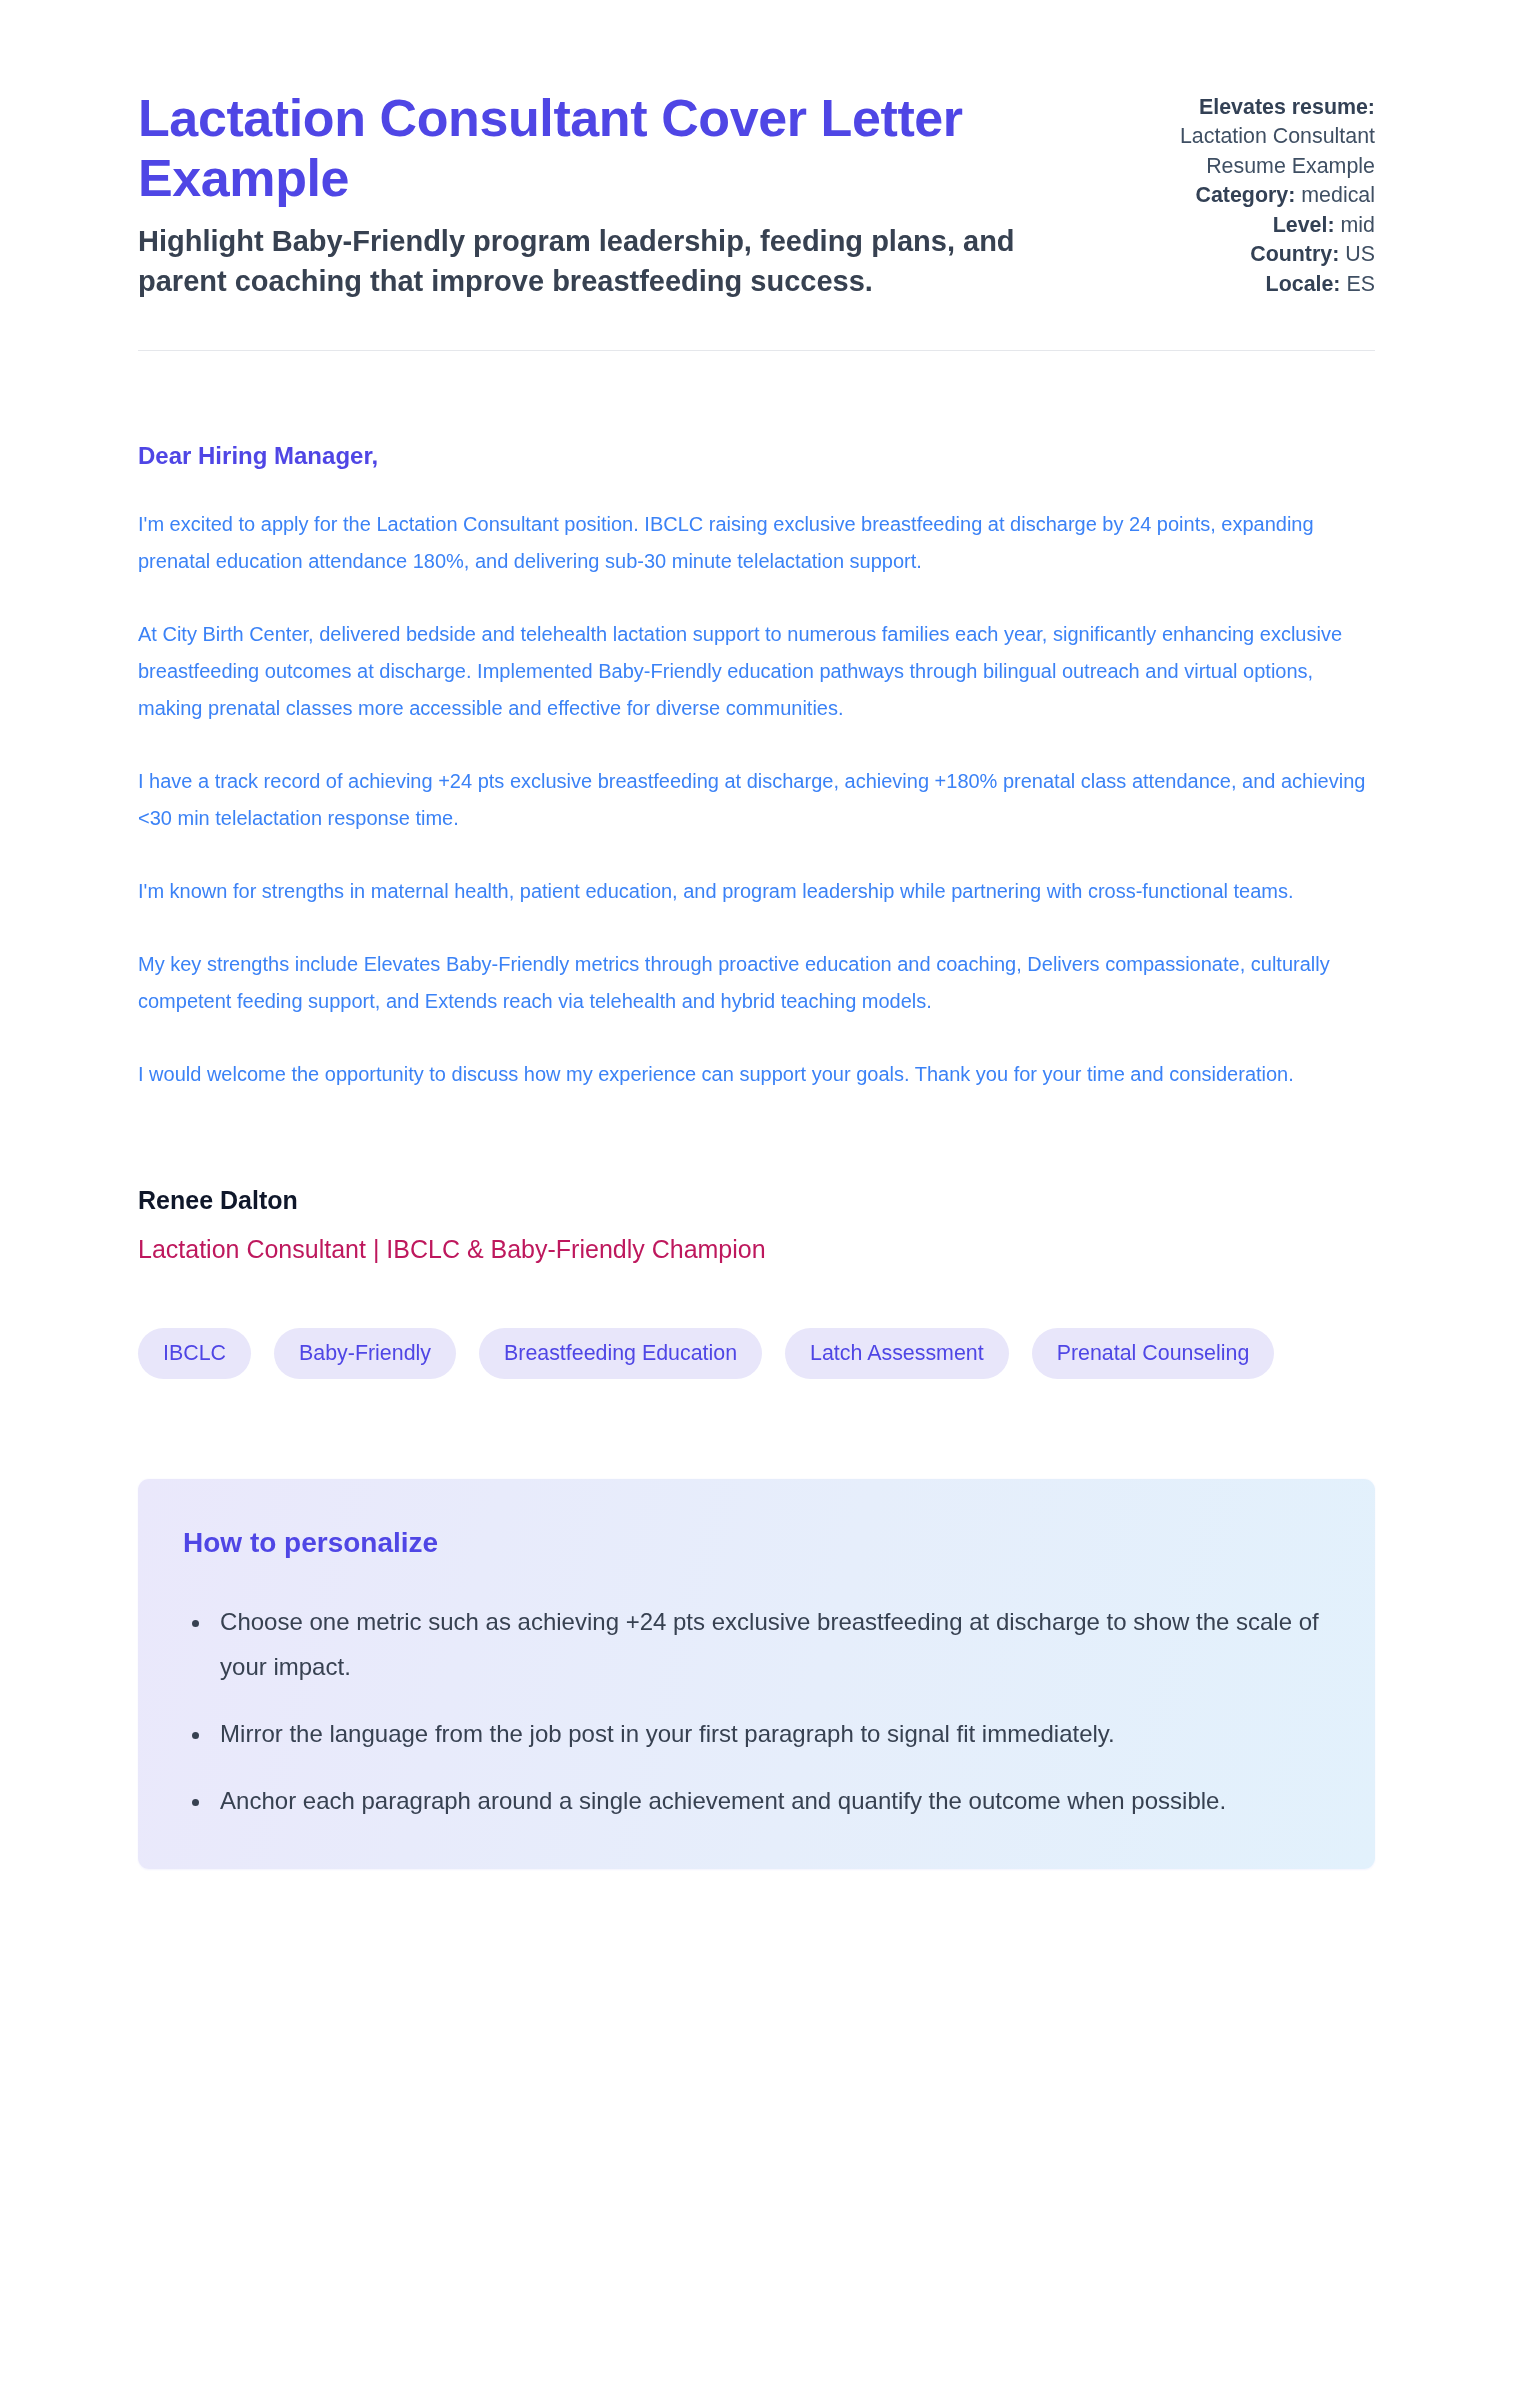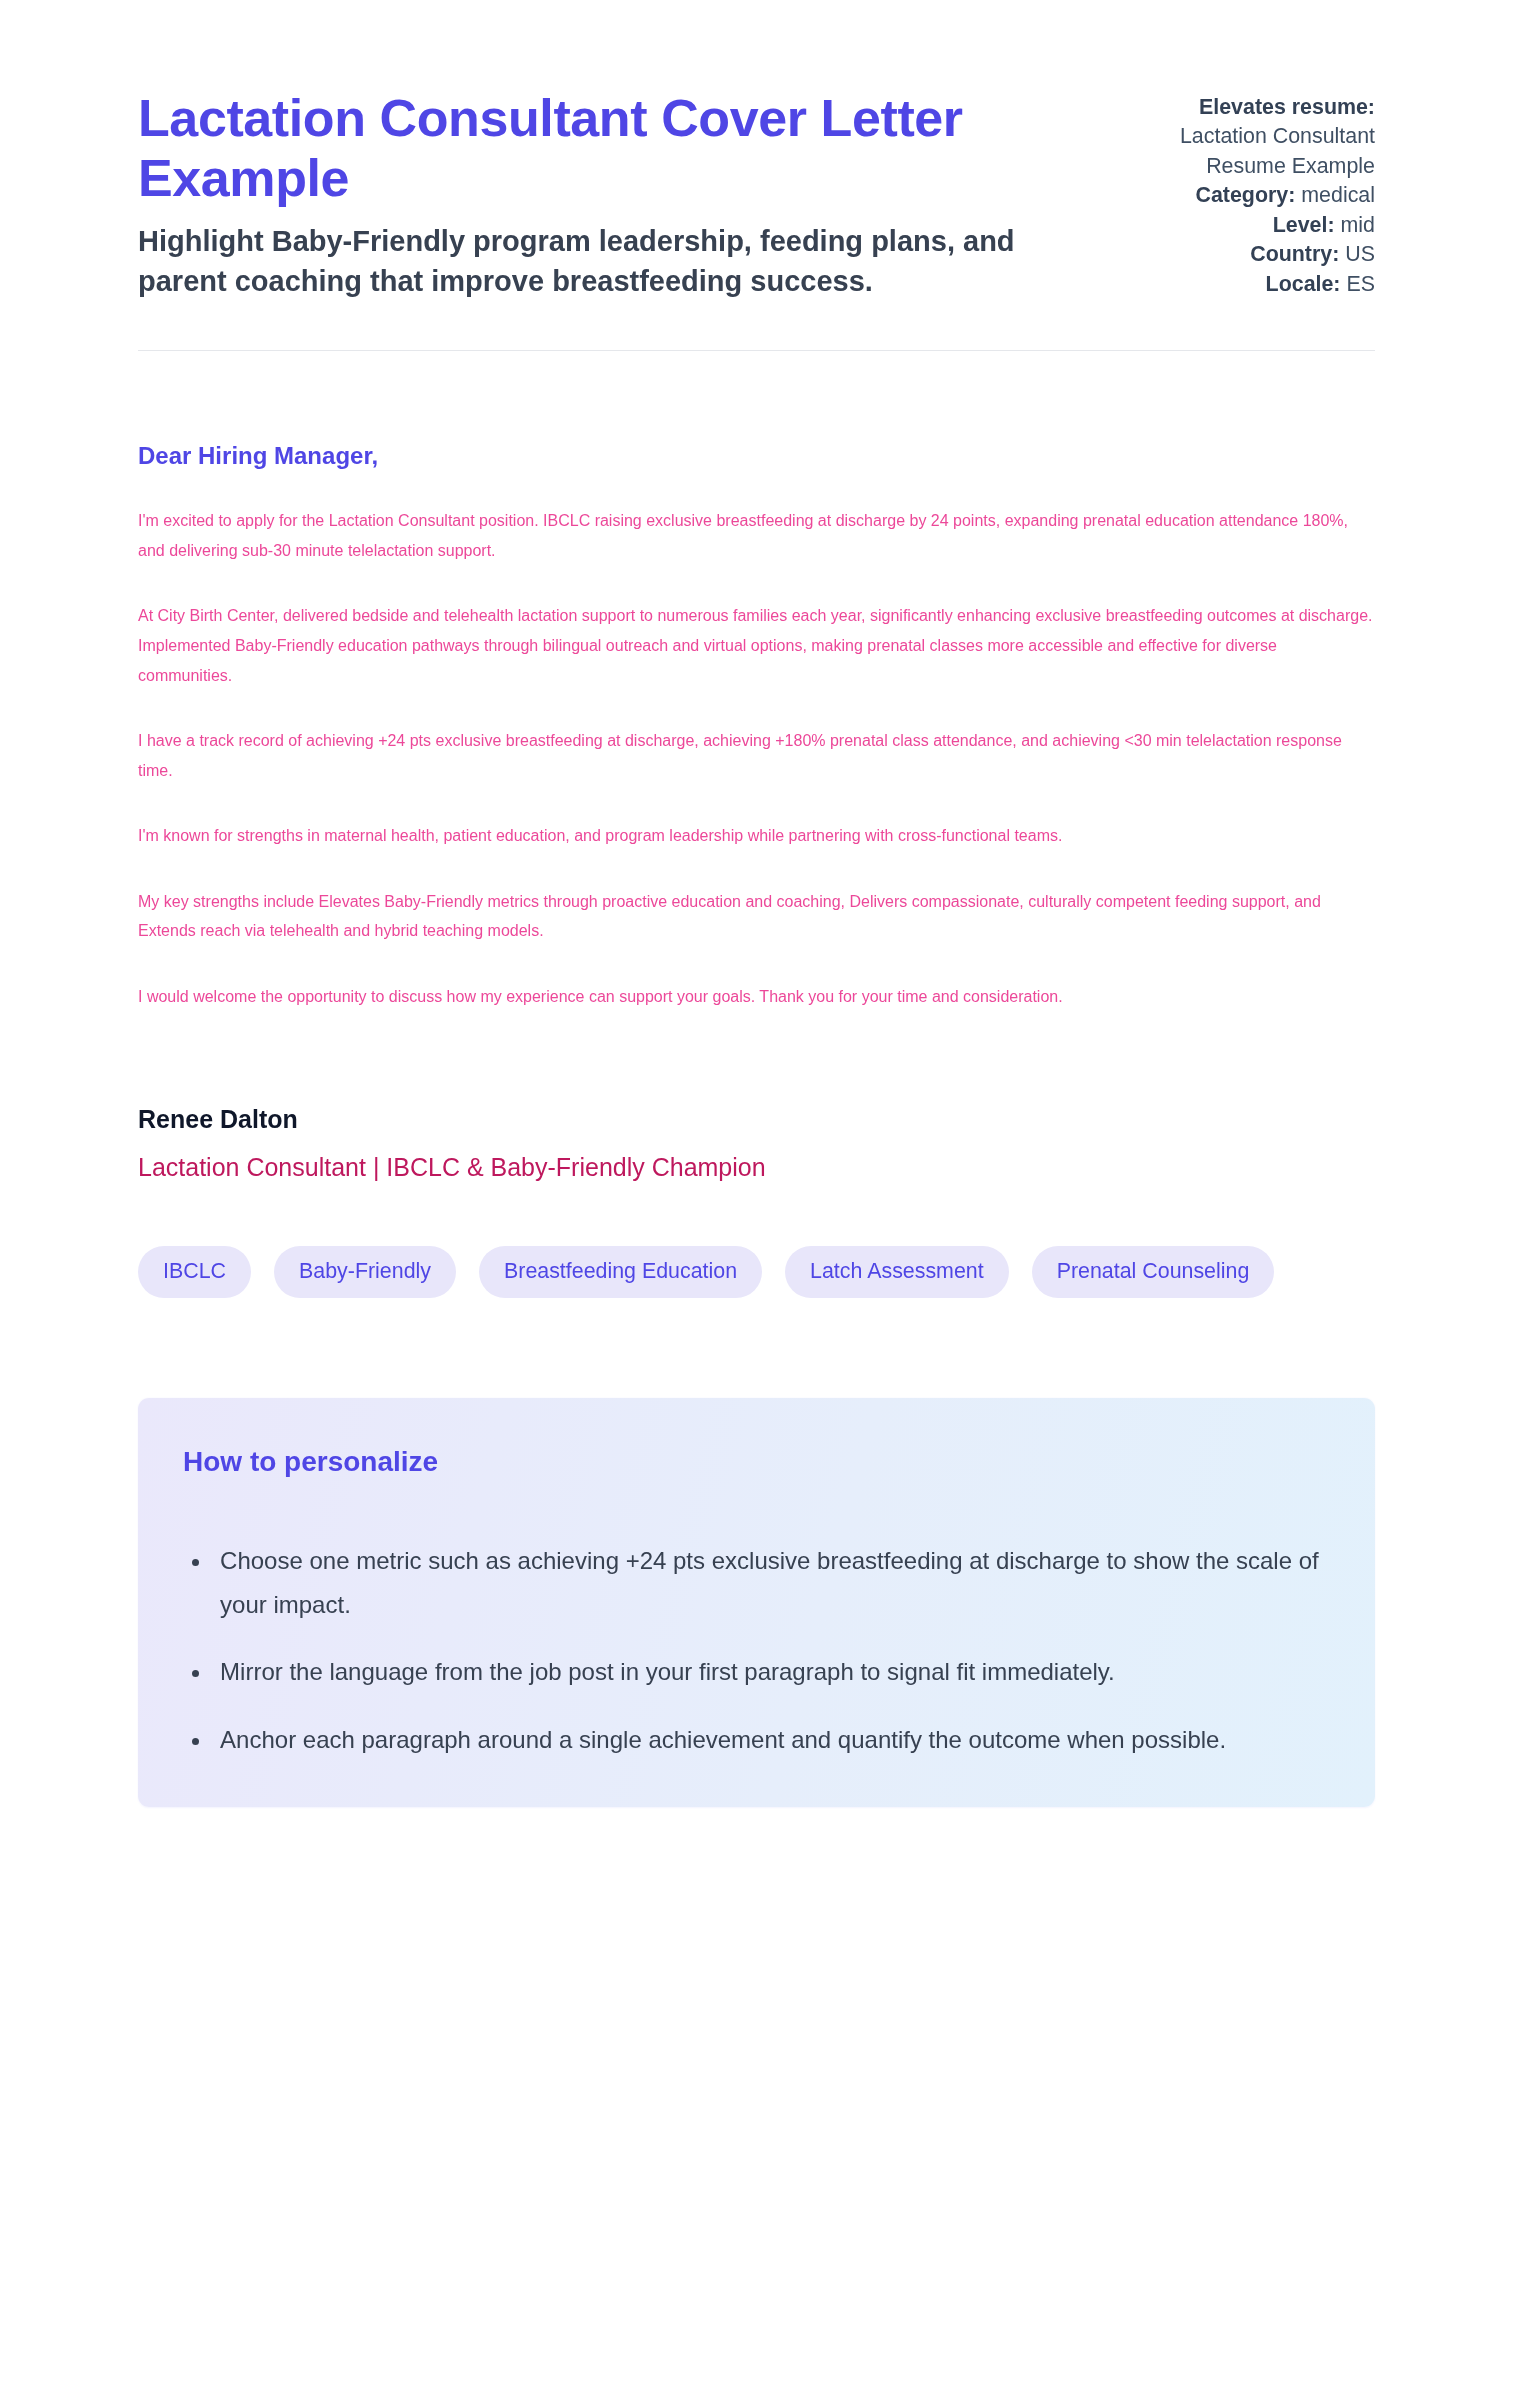--- a/index.html
+++ b/index.html
@@ -55,23 +55,23 @@
   }
   
   .letter { margin-top: 91px; }
   .greeting {
     color: #4f46e5;
     font-weight: 700;
     font-size: 24px;
     margin-bottom: 36px;
   }
   .letter p.body-par {
-    font-size: 16px;
+    font-size: 20px;
     line-height: 1.85;
-    color: #ec4899;
+    color: #3b82f6;
     margin-bottom: 36px;
     max-width: 1237px;
   }
   .signature { margin-top: 93px; }
   .signature-name {
     font-size: 25px;
     font-weight: 700;
     color: #0f172a;
   }
   .signature-role {
@@ -102,21 +102,21 @@
     padding: 48px 45px 45px 45px;
     background: linear-gradient(105deg, #eae8fb 0%, #e6eefb 55%, #e2f1fc 100%);
     box-shadow: 0 0.9px 1.8px rgba(99,102,241,0.08);
   }
   .personalize-heading {
     color: #4f46e5;
     font-size: 28px;
     font-weight: 700;
   }
   .personalize-list {
-    margin-top: 61px;
+    margin-top: 41px;
     padding-left: 30px;
     list-style: disc;
   }
   .personalize-list li {
     font-size: 24px;
     line-height: 1.85;
     color: #374151;
     margin-bottom: 23px;
     padding-left: 7.1px;
     max-width: 1121px;

